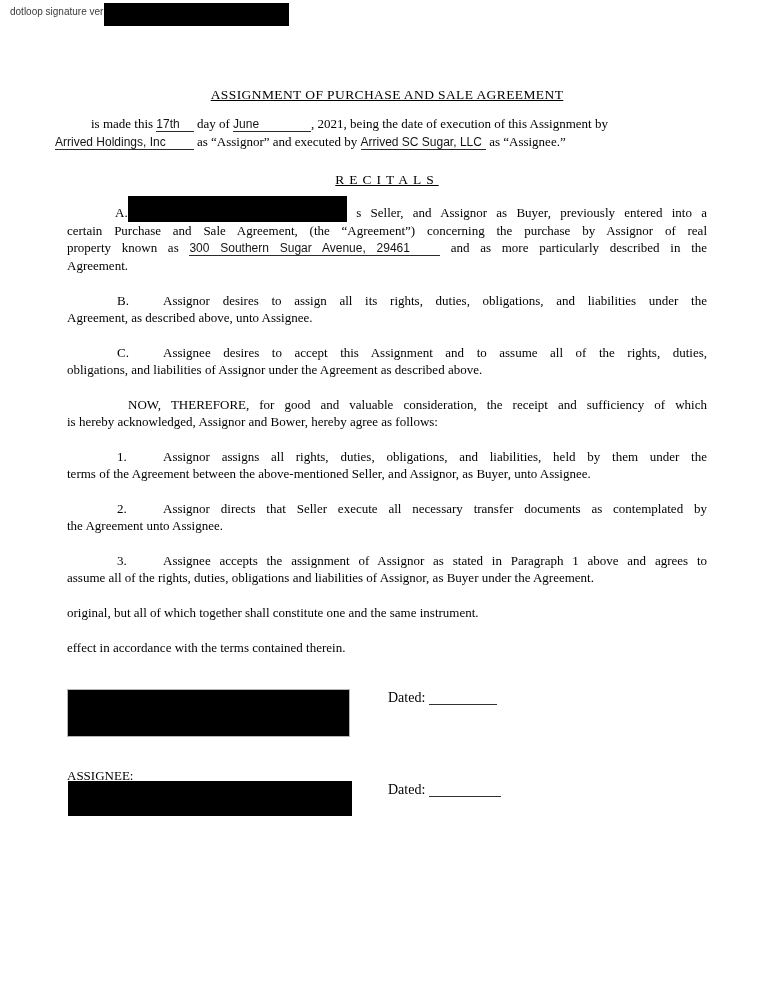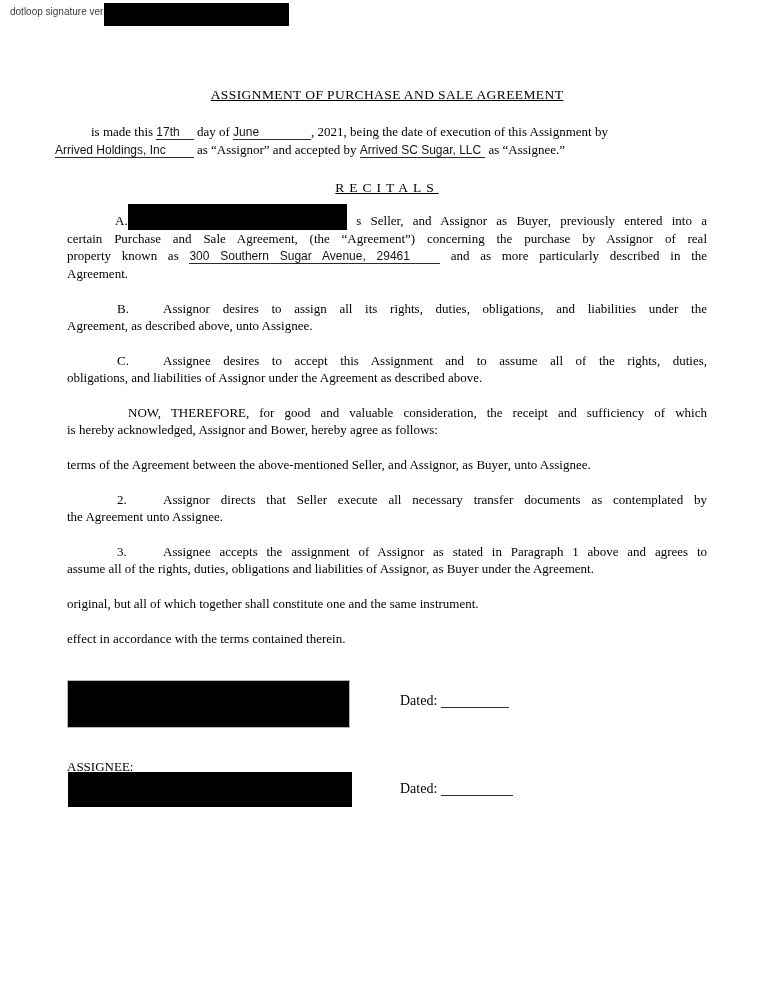--- a/index.html
+++ b/index.html
@@ -19,21 +19,21 @@
   .redact-top{position:absolute;top:3px;left:104px;width:185px;height:23px;background:#000;}
 
   
   .doc{
     position:absolute;top:0;left:0;width:772px;
     padding:86px 65px 0 67px;box-sizing:border-box;
     font-size:13px;line-height:17px;
   }
   .title{
     text-align:center;font-size:13.5px;letter-spacing:.4px;
-    text-decoration:underline;margin:0 0 20px 0;white-space:nowrap;
+    text-decoration:underline;margin:0 0 12px 0;white-space:nowrap;
   }
   .line{white-space:nowrap;}
   .jl{text-align:justify;text-align-last:justify;}
   .intro{margin:0;}
   .intro .l1{margin-left:65px;}
   .intro .l2{margin-left:24px;}
   .intro .l3{margin-left:-12px;}
   .fill{
     font-family:"Liberation Sans", sans-serif;font-size:12px;color:#141414;
     border-bottom:1px solid #2b2b2b;white-space:nowrap;
@@ -53,21 +53,21 @@
   .para-a{margin-top:8px;}
   .pnum{display:inline-block;width:96px;padding-left:50px;box-sizing:border-box;}
   .pnum-a{display:inline-block;width:61px;padding-left:48px;box-sizing:border-box;}
   .redact-inline{
     display:inline-block;width:219px;height:26px;background:#000;
     vertical-align:-5px;
   }
   .indent1{text-indent:61px;}
 
   
-  .sig-row{display:flex;align-items:center;margin:33px 0 0 0;gap:12px;}
+  .sig-row{display:flex;align-items:flex-start;margin:33px 0 0 0;}
   .sig-redact1{width:283px;height:48px;background:#000;border:1px solid #b5b5b5;box-sizing:border-box;}
   .sig-redact2{width:284px;height:35px;background:#000;margin-left:1px;}
   .dated{margin-left:38px;margin-bottom:7px;font-size:14px;white-space:nowrap;}
   .dated2{margin-left:36px;margin-bottom:2px;}
   .blank{display:inline-block;width:68px;border-bottom:1px solid #333;vertical-align:-3px;margin-left:4px;}
   .blank2{width:72px;}
   .assignee-head{margin:30px 0 0 0;font-size:13px;}
   .row2{margin-top:-3px;}
 </style>
 </head>
@@ -77,21 +77,21 @@
 
   <div class="dl-verify">dotloop signature verifica</div>
   <div class="redact-top"></div>
 
   <div class="doc">
 
     <div class="title">ASSIGNMENT OF PURCHASE AND SALE AGREEMENT</div>
 
     <div class="intro">
       <div class="line l2"><span>is made this</span> <span class="fill f-day">17th</span> <span>day of</span> <span class="fill f-month">June</span><span>, 2021, being the date of execution of this Assignment by</span></div>
-      <div class="line l3"><span class="fill f-assignor">Arrived Holdings, Inc</span> <span>as “Assignor” and accepted by</span> <span class="fill f-assignee">Arrived SC Sugar, LLC</span> <span>as “Assignee.”</span></div>
+      <div class="line l3"><span class="fill f-assignor">Arrived Holdings, Inc</span> <span>as “Assignor” and executed by</span> <span class="fill f-assignee">Arrived SC Sugar, LLC</span> <span>as “Assignee.”</span></div>
     </div>
 
     <div class="recitals"><span>RECITALS</span></div>
 
     <div class="para para-a">
       <div class="line jl"><span class="pnum-a">A.</span><span class="redact-inline"></span> <span>s Seller, and Assignor as Buyer, previously entered into a</span></div>
       <div class="line jl">certain Purchase and Sale Agreement, (the “Agreement”) concerning the purchase by Assignor of real</div>
       <div class="line jl"><span>property known as</span> <span class="fill f-address">300 Southern Sugar Avenue, 29461</span> <span>and as more particularly described in the</span></div>
       <div class="line">Agreement.</div>
     </div>
@@ -105,20 +105,21 @@
       <div class="line jl"><span class="pnum">C.</span><span>Assignee desires to accept this Assignment and to assume all of the rights, duties,</span></div>
       <div class="line">obligations, and liabilities of Assignor under the Agreement as described above.</div>
     </div>
 
     <div class="para">
       <div class="line jl indent1">NOW, THEREFORE, for good and valuable consideration, the receipt and sufficiency of which</div>
       <div class="line">is hereby acknowledged, Assignor and Bower, hereby agree as follows:</div>
     </div>
 
     <div class="para">
+      <div class="line jl"><span class="pnum">1.</span><span>Assignor assigns all rights, duties, obligations, and liabilities, held by them under the</span></div>
       <div class="line">terms of the Agreement between the above-mentioned Seller, and Assignor, as Buyer, unto Assignee.</div>
     </div>
 
     <div class="para">
       <div class="line jl"><span class="pnum">2.</span><span>Assignor directs that Seller execute all necessary transfer documents as contemplated by</span></div>
       <div class="line">the Agreement unto Assignee.</div>
     </div>
 
     <div class="para">
       <div class="line jl"><span class="pnum">3.</span><span>Assignee accepts the assignment of Assignor as stated in Paragraph 1 above and agrees to</span></div>

